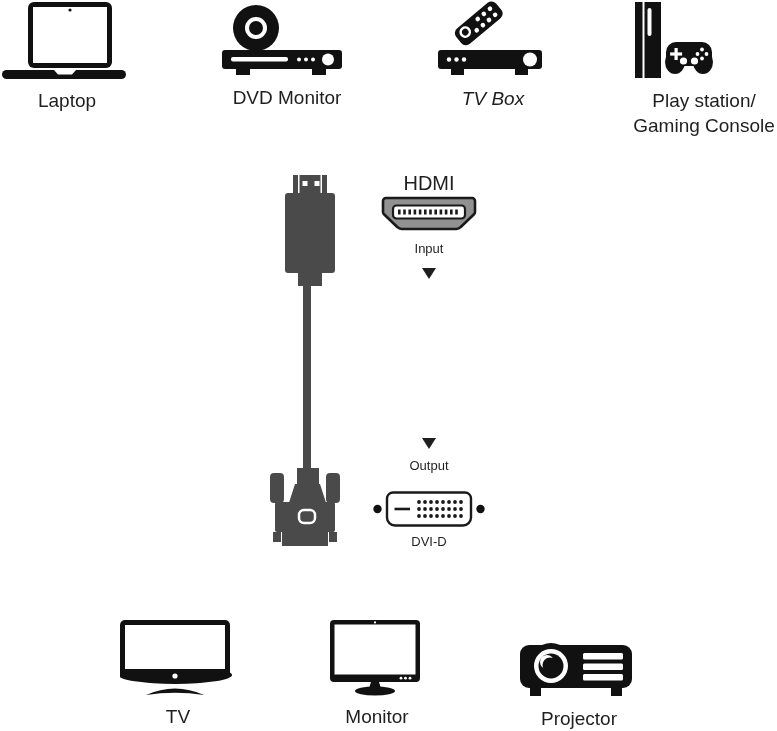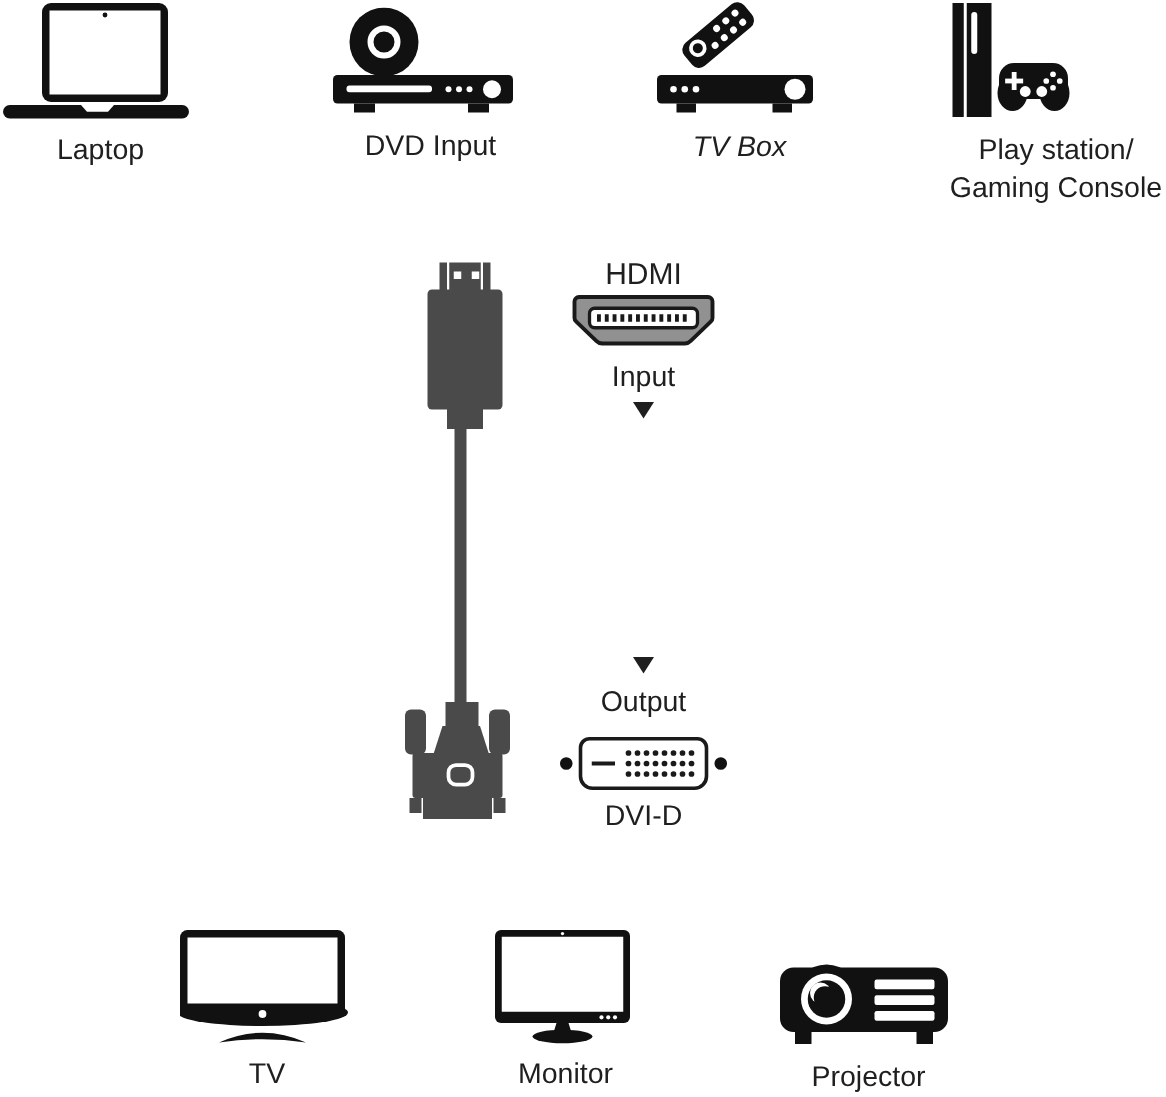--- a/index.html
+++ b/index.html
@@ -8,21 +8,21 @@
     font-family:"Liberation Sans","DejaVu Sans",sans-serif;color:#1f1f1f;
   }
   .device{position:absolute;text-align:center;}
   .device .icon{display:block;margin:0 auto;}
   .device .label{
     display:block;font-size:19px;line-height:1.32;color:#1f1f1f;
     margin-top:8px;white-space:pre-line;
   }
   .mid-label{
     position:absolute;left:369px;width:120px;text-align:center;
-    font-size:19px;color:#1f1f1f;
+    font-size:13px;color:#1f1f1f;
   }
   .mid-title{font-size:20px;}
   .arrow-down{
     position:absolute;width:0;height:0;
     border-left:7px solid transparent;border-right:7px solid transparent;
     border-top:11px solid #1f1f1f;
   }
   .port-icon{position:absolute;display:block;}
   svg{display:block;}
 </style>
@@ -52,21 +52,21 @@
         <rect x="0" y="45" width="120" height="19" rx="3" fill="#111"></rect>
         <rect x="9" y="52" width="57" height="4.5" rx="2" fill="#fff"></rect>
         <circle cx="77" cy="54.5" r="2" fill="#fff"></circle>
         <circle cx="84" cy="54.5" r="2" fill="#fff"></circle>
         <circle cx="91" cy="54.5" r="2" fill="#fff"></circle>
         <circle cx="106" cy="54.5" r="6" fill="#fff"></circle>
         <rect x="14" y="64" width="14" height="6" fill="#111"></rect>
         <rect x="90" y="64" width="14" height="6" fill="#111"></rect>
       </svg>
     </span>
-    <span class="label">DVD Input</span>
+    <span class="label">DVD Monitor</span>
   </div>
 
   <div class="device" style="left:438px;top:0px;width:110px;font-style:italic;">
     <span class="icon">
       <svg width="106" height="78" viewBox="0 0 106 78">
         <g transform="translate(40,24) rotate(50)">
           <rect x="-10" y="-27" width="20" height="52" rx="6" fill="#111"></rect>
           <circle cx="-4" cy="-19" r="2.3" fill="#fff"></circle>
             <circle cx="4" cy="-19" r="2.3" fill="#fff"></circle>
           <circle cx="-4" cy="-11" r="2.3" fill="#fff"></circle>

